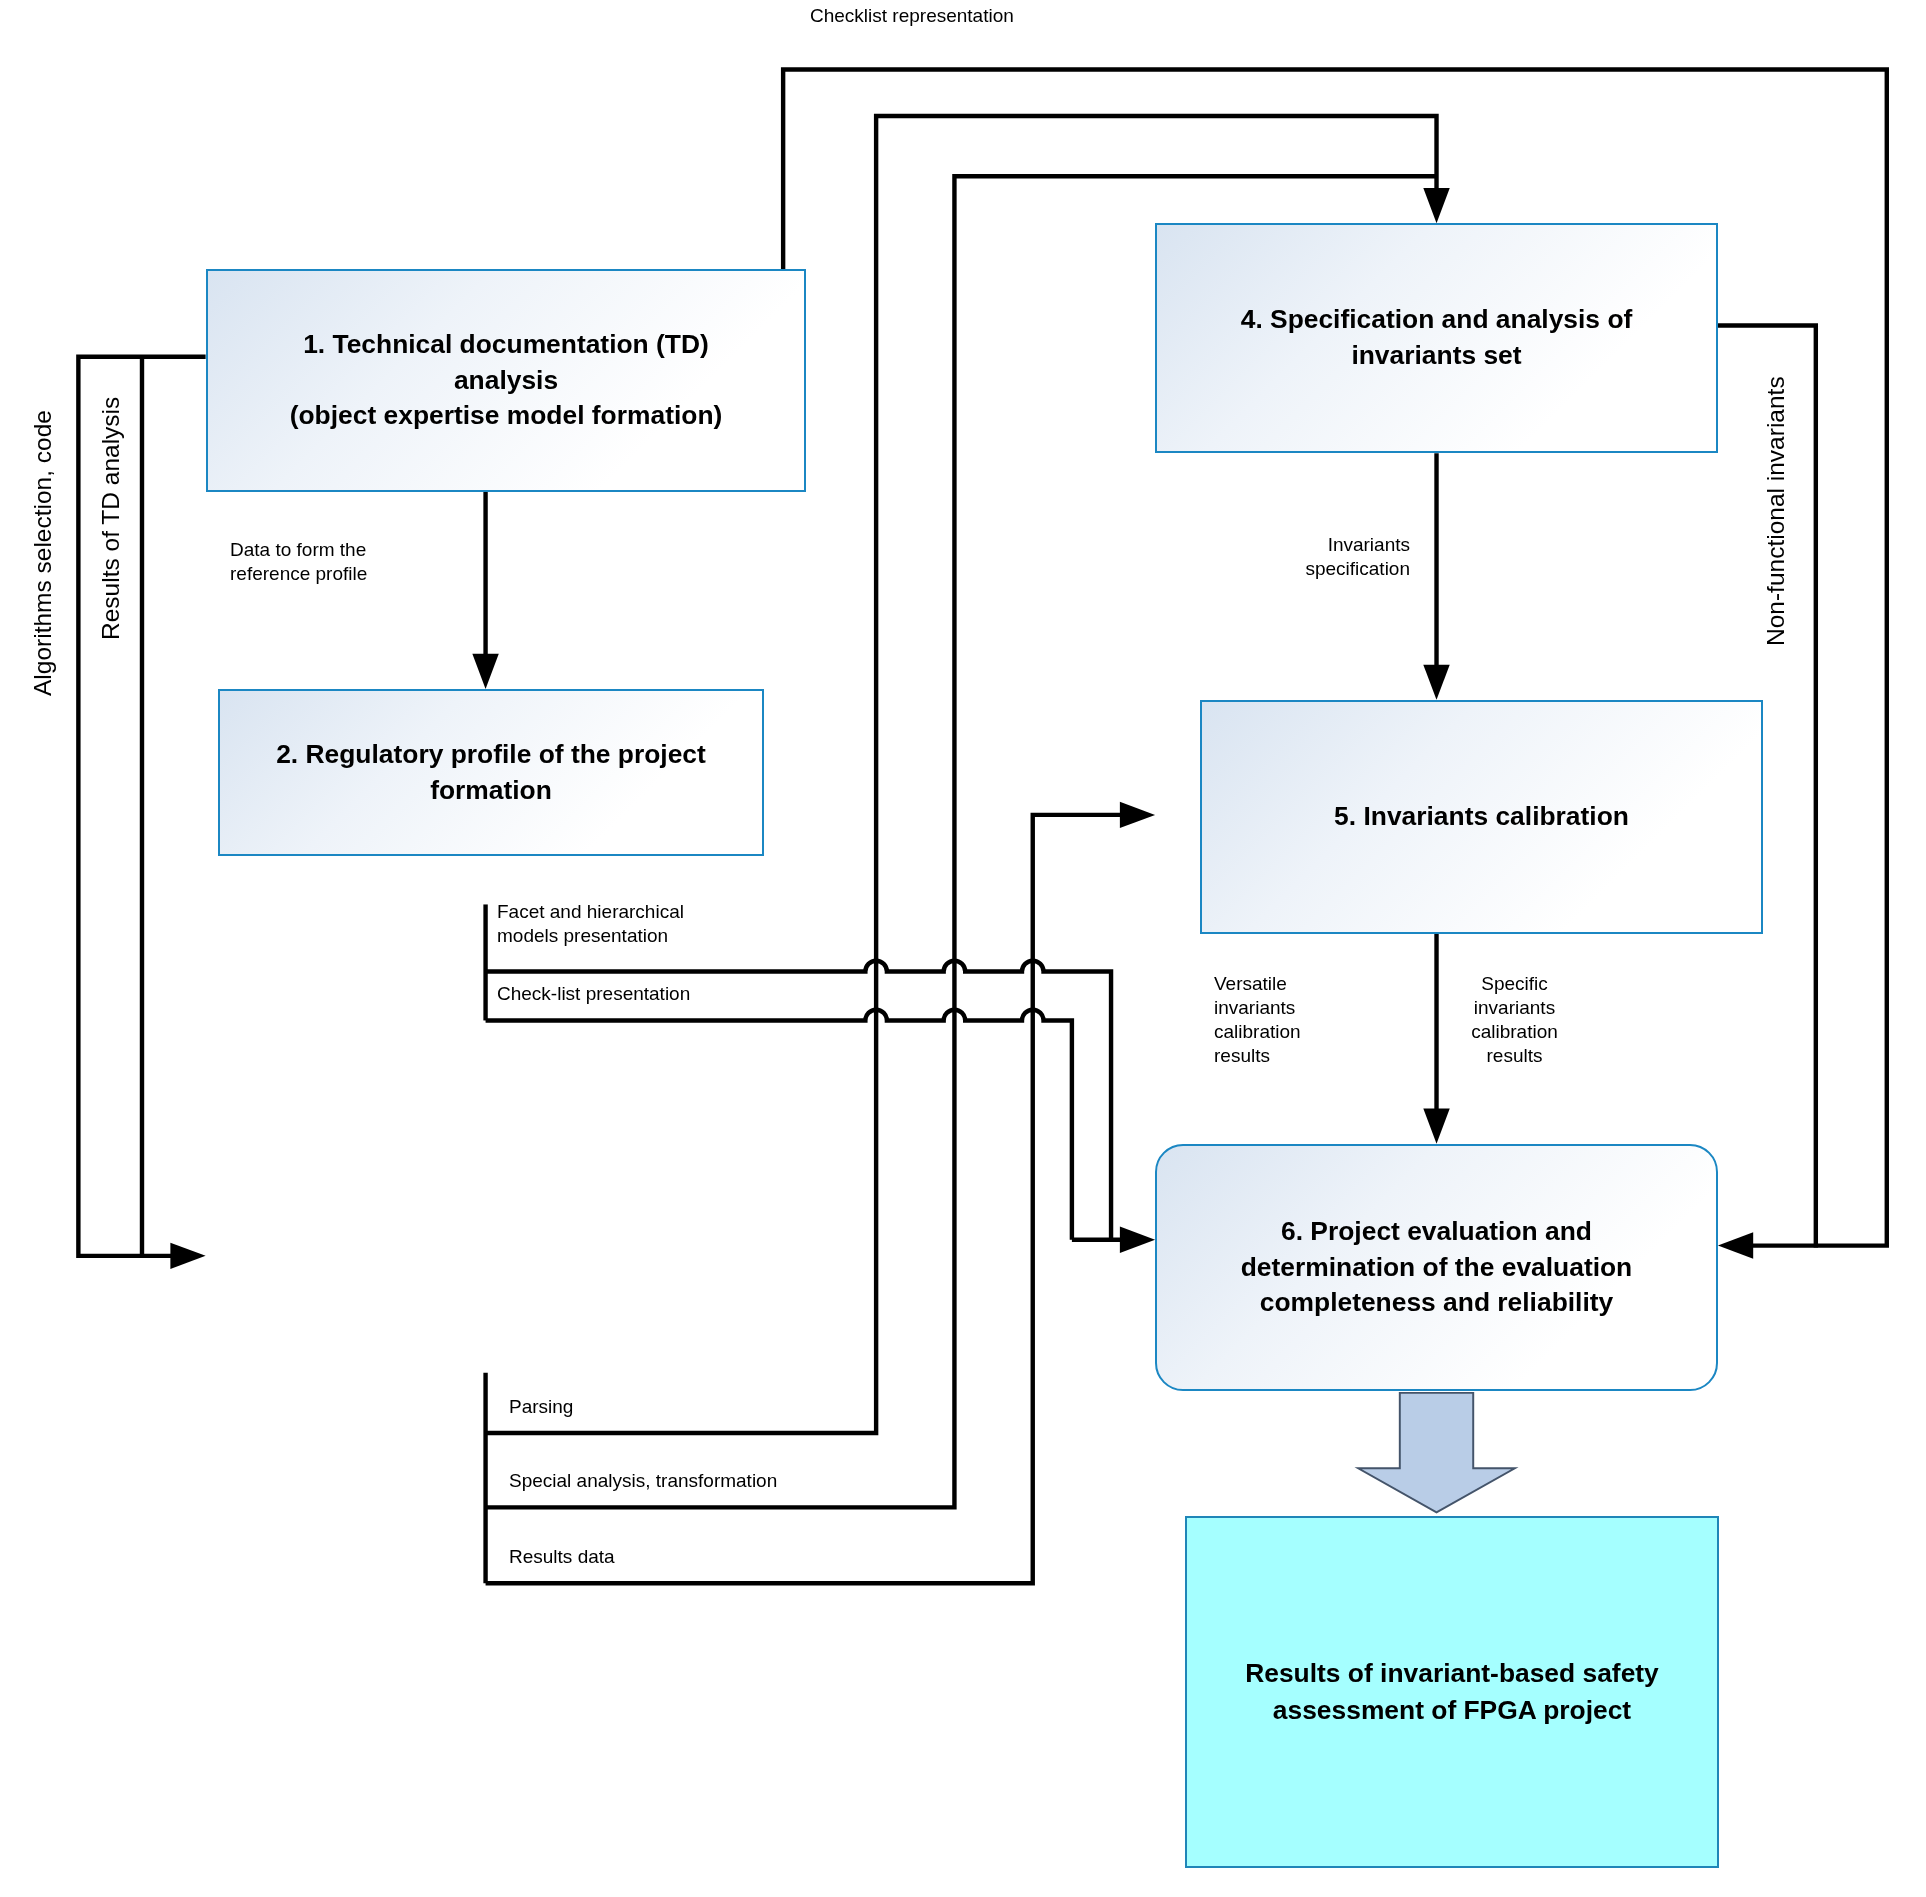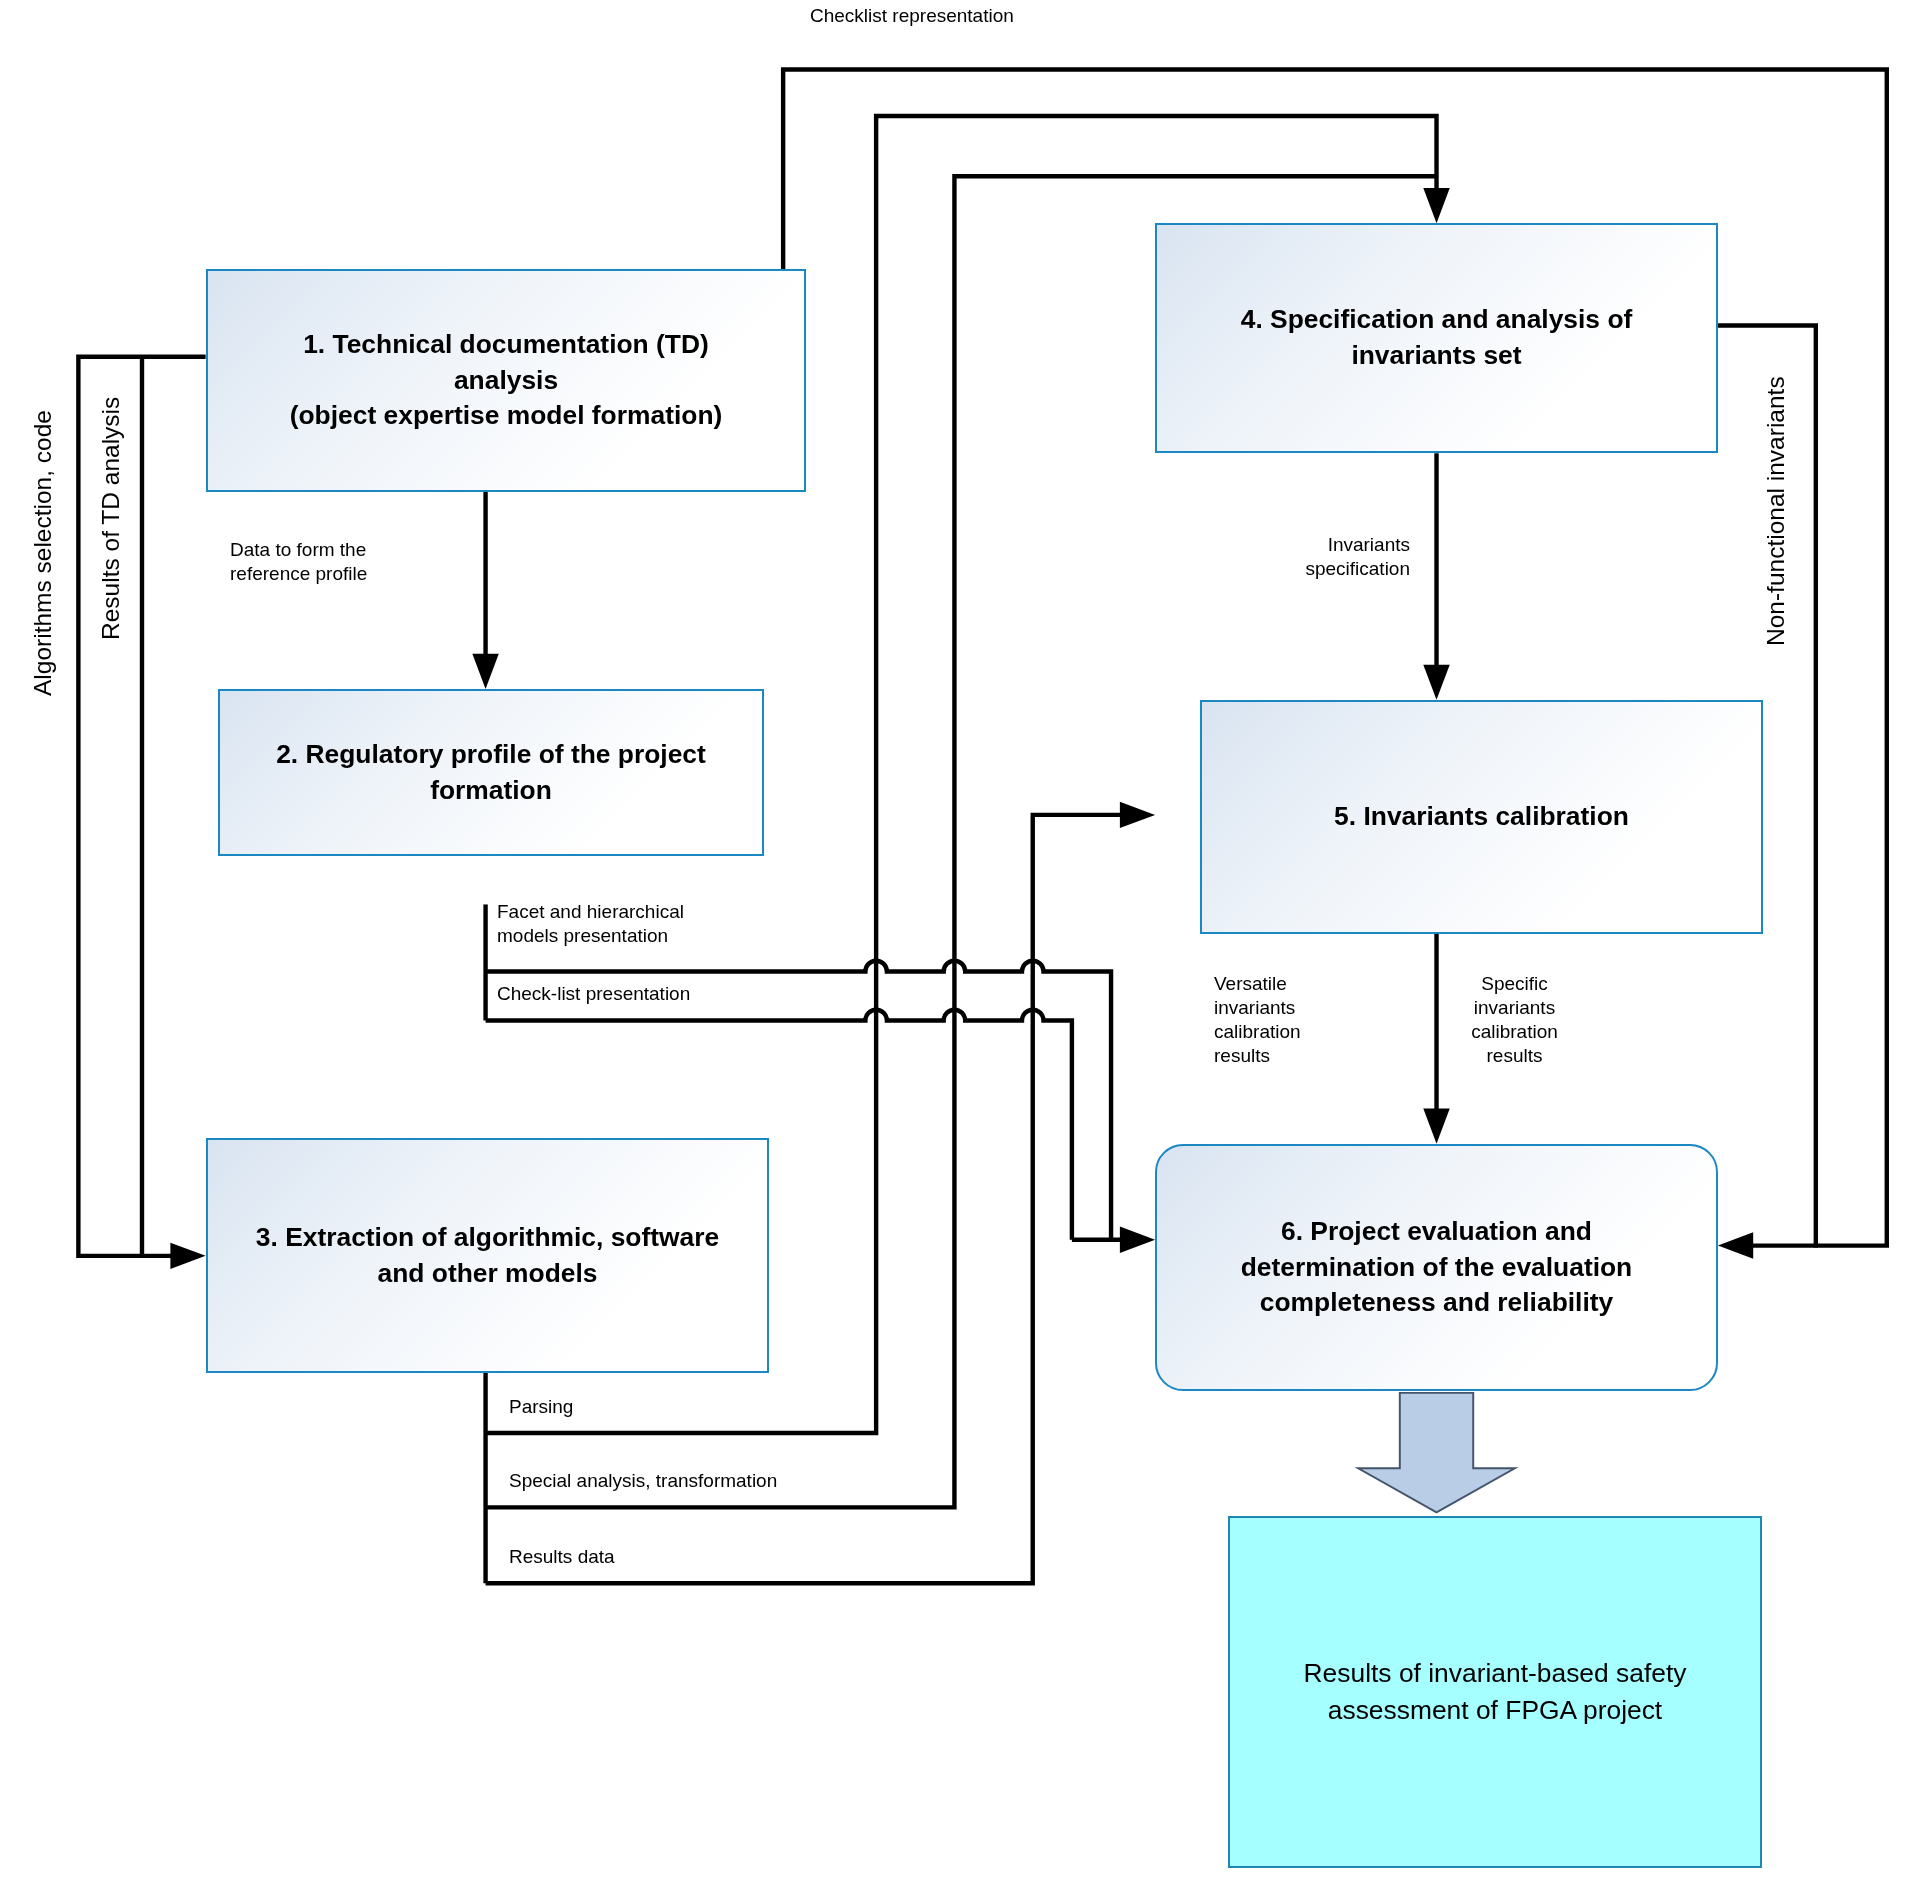--- a/index.html
+++ b/index.html
@@ -13,21 +13,21 @@
   svg.wires{position:absolute;left:0;top:0;width:1926px;height:1897px;}
   svg.wires path{fill:none;stroke:var(--line);stroke-width:9;}
   svg.wires polygon{fill:var(--line);stroke:none;}
   svg.wires .bigarrow{fill:var(--bigarrow-fill);stroke:var(--bigarrow-stroke);stroke-width:4;}
   .box{position:absolute;border:2.4px solid var(--box-border);
        background:linear-gradient(135deg,var(--box-fill-a) 0%,#eef3f9 35%,var(--box-fill-b) 75%);
        display:flex;align-items:center;justify-content:center;text-align:center;
        font-weight:bold;font-size:26.4px;line-height:1.35;white-space:pre-line;box-sizing:border-box;}
   .result{position:absolute;border:2.4px solid var(--result-border);background:var(--result-fill);
        display:flex;align-items:center;justify-content:center;text-align:center;
-       font-weight:normal;font-size:26.4px;line-height:1.4;white-space:pre-line;box-sizing:border-box;margin-left:43px;}
+       font-weight:bold;font-size:26.4px;line-height:1.4;white-space:pre-line;box-sizing:border-box;}
   .lbl{position:absolute;font-size:19px;line-height:1.27;white-space:pre-line;}
   .vlbl{position:absolute;font-size:24.5px;writing-mode:vertical-rl;transform:rotate(180deg);
         text-align:center;display:flex;align-items:center;justify-content:center;}
 </style>
 </head>
 <body>
 
 <div id="canvas">
 
   <svg class="wires" viewBox="0 0 3935 3876" width="1926" height="1897">
@@ -64,22 +64,20 @@
     <polygon points="2935,2337 2908,2265 2962,2265"></polygon>
 
     <path class="bigarrow" d="M2860 2846 L3010 2846 L3010 3000 L3095 3000 L2935 3090 L2775 3000 L2860 3000 Z"></path>
   </svg>
 
   <div class="box" style="left:206px;top:269px;width:600px;height:223px;">1. Technical documentation (TD)
 analysis
 (object expertise model formation)</div>
   <div class="box" style="left:218px;top:689px;width:546px;height:167px;">2. Regulatory profile of the project
 formation</div>
-  <div class="box" style="left:206px;top:1138px;width:563px;height:235px;">3. Extraction of algorithmic, software
-and other models</div>
   <div class="box" style="left:1155px;top:223px;width:563px;height:230px;">4. Specification and analysis of
 invariants set</div>
   <div class="box" style="left:1155px;top:700px;width:563px;height:234px;margin-left:45px;">5. Invariants calibration</div>
   <div class="box" style="left:1155px;top:1144px;width:563px;height:247px;border-radius:28px;">6. Project evaluation and
 determination of the evaluation
 completeness and reliability</div>
   <div class="result" style="left:1185px;top:1516px;width:534px;height:352px;">Results of invariant-based safety
 assessment of FPGA project</div>
 
   <div class="lbl" style="left:810px;top:3.9px;">Checklist representation</div>

